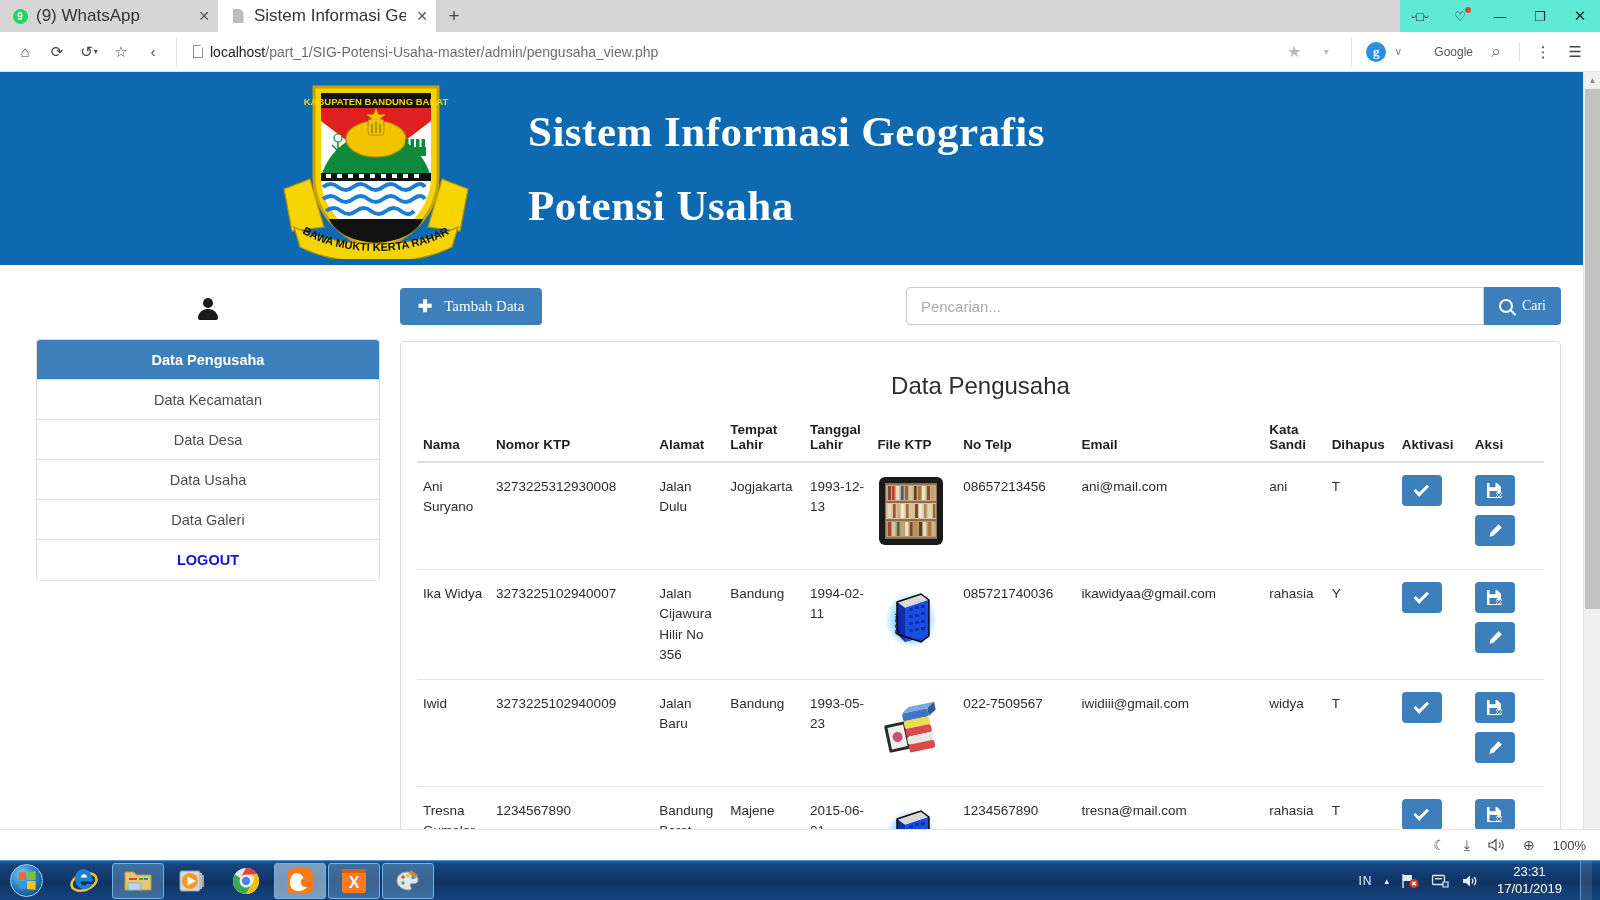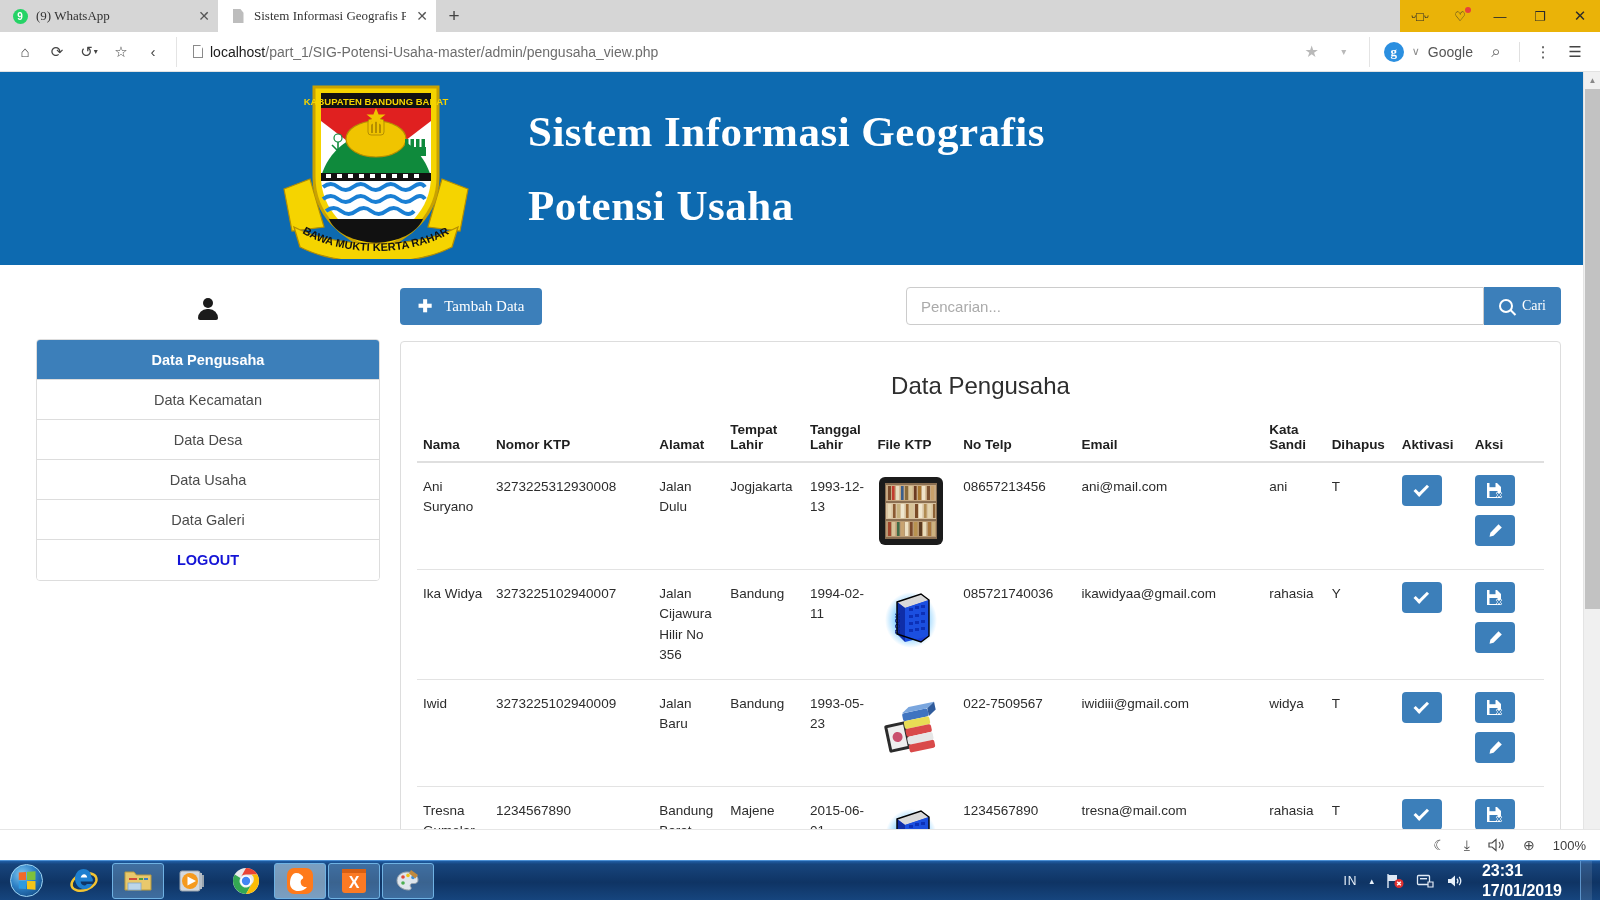--- a/index.html
+++ b/index.html
@@ -24,40 +24,40 @@
     display: flex; align-items: center; gap: 8px;
     padding: 0 6px 0 12px;
     font-size: 12.5px; color: #333;
     background: #d6d6d6;
     position: relative;
   }
   .tab.active { background: #ffffff; }
   .tab .favicon { width: 16px; height: 16px; flex: 0 0 16px; display: flex; align-items: center; justify-content: center; }
   .tab .tab-title {
     flex: 1 1 auto; white-space: nowrap; overflow: hidden;
-    text-overflow: clip; font-size: 13px; font-family: Liberation Serif, serif;
+    text-overflow: clip; font-size: 17px;
   }
   .tab .tab-close { width: 16px; flex: 0 0 16px; text-align: center; color: #555; font-size: 14px; line-height: 1; }
   .wa-dot {
     width: 15px; height: 15px; border-radius: 50%;
     background: #25d366; color: #fff; font-size: 10px; font-weight: bold;
     display: flex; align-items: center; justify-content: center;
   }
   .page-favicon {
     width: 11px; height: 14px; background: #bdbdbd;
     clip-path: polygon(0 0, 72% 0, 100% 26%, 100% 100%, 0 100%);
   }
   .newtab {
     width: 36px; height: 32px; display: flex; align-items: center; justify-content: center;
     color: #444; font-size: 19px; background: #d6d6d6;
   }
   .tabstrip-fill { flex: 1 1 auto; height: 32px; background: #d6d6d6; }
   .winctl {
     position: absolute; right: 0; top: 0; height: 32px;
-    display: flex; align-items: center; background: #eab308;
+    display: flex; align-items: center; background: #5eead4;
   }
   .winctl .wbtn {
     width: 40px; height: 32px; display: flex; align-items: center; justify-content: center;
     font-size: 13px; color: #2b2b2b;
   }
   .winctl .wbtn.close { font-size: 15px; }
   .notif-dot { position: absolute; width: 6px; height: 6px; border-radius: 50%; background: #e8413a; top: 7px; right: 9px; }
 
   .navbar {
     height: 40px; background: #ffffff;
@@ -85,21 +85,21 @@
   .gsearch {
     display: flex; align-items: center; gap: 8px;
     padding-left: 14px; margin-left: 8px; border-left: 1px solid #e4e4e4;
   }
   .g-badge {
     width: 20px; height: 20px; border-radius: 50%; background: #2b8fe0;
     color: #fff; font-size: 13px; font-weight: bold;
     display: flex; align-items: center; justify-content: center;
     font-family: "Liberation Serif", serif;
   }
-  .gsearch .glabel { font-size: 14px; color: #555; }
+  .gsearch .glabel { font-size: 12px; color: #555; margin-left: 24px; }
   .sep-v { width: 1px; height: 20px; background: #e0e0e0; margin: 0 6px; }
 
   
   #viewport { position: relative; width: 1600px; height: 787px; overflow: hidden; background: #fff; }
   #page { width: 1583px; height: 672px; position: relative; }
 
   .site-header {
     background: #0d6ab0; height: 193px;
     display: flex; align-items: center; padding-left: 276px;
   }
@@ -243,21 +243,21 @@
     width: 52px; height: 36px; display: flex; align-items: center; justify-content: center;
     border-radius: 3px;
   }
   .tb-item.framed { border: 1px solid #6fb2e3; background: rgba(160,210,245,0.30); }
   .tb-item.framed.lit { background: rgba(205,235,252,0.55); }
   .tray {
     margin-left: auto; display: flex; align-items: center; gap: 12px; padding-right: 8px;
     color: #e9f2fb; font-size: 12px;
   }
   .tray .lang { font-size: 12px; letter-spacing: 1px; }
-  .clock { text-align: left; line-height: 1.25; font-size: 16px; color: #fff; padding: 0 6px; font-weight: bold; }
+  .clock { text-align: center; line-height: 1.25; font-size: 13px; color: #fff; padding: 0 6px; }
   .showdesk { width: 12px; height: 40px; border-left: 1px solid #5c93c9; background: rgba(255,255,255,0.10); }
 
   
   svg { display: block; }
 </style>
 </head>
 <body>
 
 <div id="browser-window">
 

